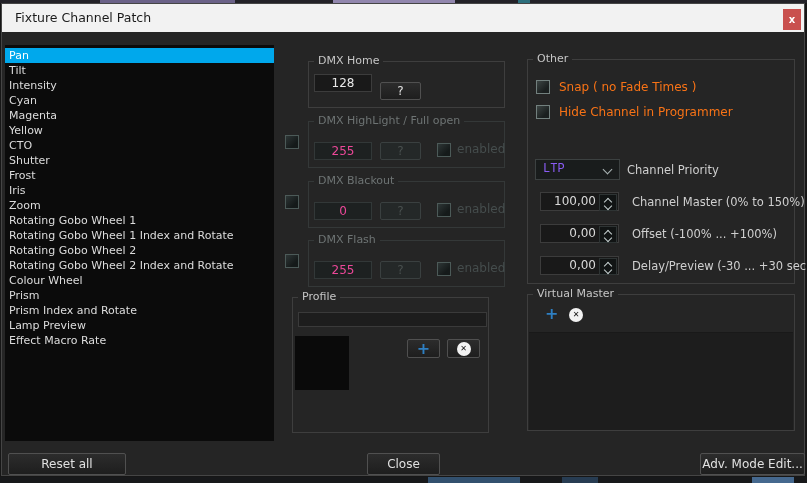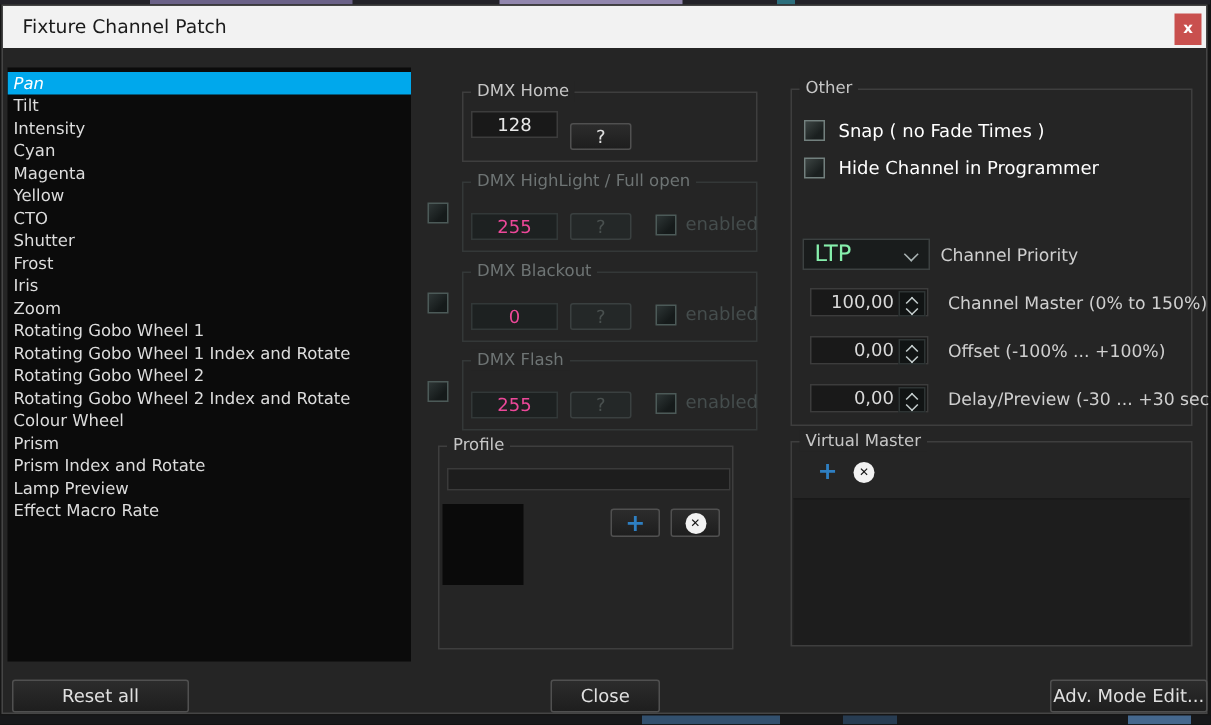--- a/index.html
+++ b/index.html
@@ -38,35 +38,35 @@
   .num-input{position:absolute;width:56px;height:16px;background:#191919;border:1px solid #3c3c3c;
              color:#e8e8e8;font-size:12px;text-align:center;padding:0;font-family:inherit;}
   .num-input.dim{background:#1d2121;border-color:#323838;color:#ec4899;}
   .btn{position:absolute;background:linear-gradient(#2c2c2c,#1e1e1e);border:1px solid #505050;border-radius:2px;
        color:#e0e0e0;font-size:12px;font-family:inherit;padding:0;cursor:pointer;}
   .btn.dim{background:#242828;border-color:#3a4040;color:#49504f;cursor:default;}
 
   .cb{position:absolute;width:14px;height:14px;box-sizing:border-box;border:1px solid #72807e;
       background:linear-gradient(135deg,#3d4544 0%,#1a1f1f 70%);cursor:pointer;}
   .cb.dim{border-color:#4c5a58;background:linear-gradient(135deg,#2e3636 0%,#151a1a 70%);}
-  .cb-label{position:absolute;font-size:12px;color:#ffffff;line-height:15px;white-space:nowrap;}
+  .cb-label{position:absolute;font-size:12px;color:#f97316;line-height:15px;white-space:nowrap;}
   .cb-label.dim{color:#454d4d;}
 
   
   .profile-input{position:absolute;left:5px;top:14px;width:181px;height:13px;background:#1d1d1d;
                  border:1px solid #3a3a3a;color:#ddd;font-size:11px;padding:0 3px;font-family:inherit;}
   .profile-swatch{position:absolute;left:2px;top:38px;width:54px;height:54px;background:#0a0a0a;}
   .icon-btn{display:flex;align-items:center;justify-content:center;}
   .plus-glyph{color:#2e7fc2;font-weight:bold;font-size:16px;line-height:16px;}
   .xcircle{width:14px;height:14px;border-radius:50%;background:#f2f2f2;display:flex;align-items:center;justify-content:center;}
   .xcircle .xglyph{color:#111;font-size:8px;font-weight:bold;line-height:8px;}
 
   
   .combo{position:absolute;background:#191c1c;border:1px solid #3c4141;box-sizing:border-box;cursor:pointer;}
-  .combo .combo-value{position:absolute;left:7px;top:0;line-height:19px;font-size:15px;color:#86efac;}
+  .combo .combo-value{position:absolute;left:7px;top:0;line-height:19px;font-size:12px;color:#8b5cf6;font-family:Liberation Mono, monospace;}
   .chev{position:absolute;width:6px;height:6px;border-left:1.5px solid #aab4b4;border-bottom:1.5px solid #aab4b4;transform:rotate(-45deg);}
   .row-label{position:absolute;font-size:11.5px;color:#cfcfcf;white-space:nowrap;}
   .spin-field{position:absolute;width:79px;height:19px;background:#191919;border:1px solid #3c3c3c;box-sizing:border-box;}
   .spin-field .spin-value{position:absolute;right:22px;top:0;line-height:17px;font-size:12px;color:#d9d9d9;}
   .spinner{position:absolute;right:1px;top:1px;width:16px;height:15px;background:#111414;border:1px solid #2e3434;cursor:pointer;}
   .spinner .up{position:absolute;left:5px;top:4px;width:5px;height:5px;border-left:1.5px solid #c6cfcf;border-top:1.5px solid #c6cfcf;transform:rotate(45deg);}
   .spinner .down{position:absolute;left:5px;top:8px;width:5px;height:5px;border-left:1.5px solid #c6cfcf;border-bottom:1.5px solid #c6cfcf;transform:rotate(-45deg);}
 
   .vm-panel{position:absolute;left:1px;top:37px;width:264px;height:97px;background:#1d1d1d;border-top:1px solid #191919;}
 
@@ -86,21 +86,21 @@
   <div class="dialog">
 
     <div class="titlebar">
       <span class="title">Fixture Channel Patch</span>
       <div class="close-btn">
         <span>x</span>
       </div>
     </div>
 
     <ul class="channel-list" id="channel-list">
-        <li class="selected" style="background: rgb(0, 168, 236); font-style: italic;">Pan</li>
+        <li class="selected" style="background: rgb(0, 168, 236);">Pan</li>
         <li>Tilt</li>
         <li>Intensity</li>
         <li>Cyan</li>
         <li>Magenta</li>
         <li>Yellow</li>
         <li>CTO</li>
         <li>Shutter</li>
         <li>Frost</li>
         <li>Iris</li>
         <li>Zoom</li>

